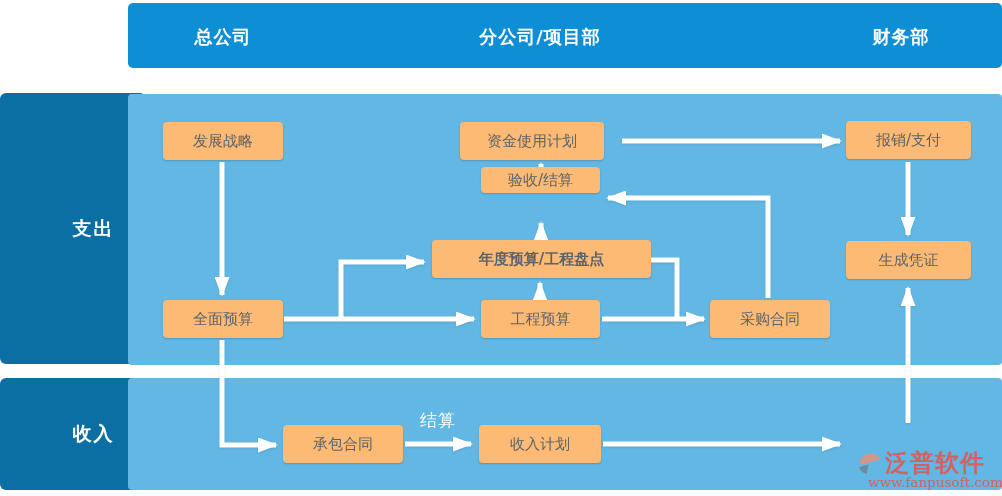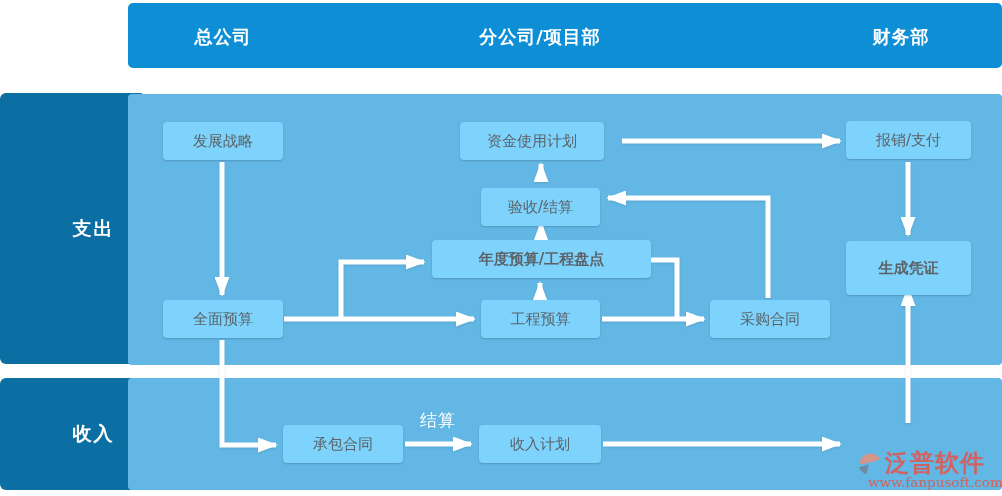--- a/index.html
+++ b/index.html
@@ -31,21 +31,21 @@
 
   
   svg.arrows{
     position:absolute;left:0;top:0;z-index:2;
     filter:drop-shadow(0 1px 1px rgba(0,0,0,0.10));
   }
   svg.arrows polyline{stroke:#ffffff;stroke-width:5;fill:none;}
 
   
   .node{
-    position:absolute;z-index:3;background:#7dd3fc;border-radius:4px;
+    position:absolute;z-index:3;background:#fdba74;border-radius:4px;
     box-shadow:0 1px 2px rgba(0,0,0,0.18);
     display:flex;align-items:center;justify-content:center;
     color:#5b6369;font-size:15px;white-space:nowrap;
   }
 
   
   .edge-label{
     position:absolute;z-index:3;transform:translateX(-50%);
     color:#ffffff;font-size:17px;font-weight:500;letter-spacing:1px;
   }
@@ -102,23 +102,23 @@
     <polyline points="602,319 704,319" marker-end="url(#ah)"></polyline>
     <polyline points="222,340 222,445 276,445" marker-end="url(#ah)"></polyline>
     <polyline points="405,444 471,444" marker-end="url(#ah)"></polyline>
     <polyline points="603,444 840,444" marker-end="url(#ah)"></polyline>
     <polyline points="908,423 908,288" marker-end="url(#ah)"></polyline>
   </svg>
 
   <div class="node" style="left:163px;top:122px;width:120px;height:38px;">发展战略</div>
   <div class="node" style="left:460px;top:122px;width:144px;height:38px;">资金使用计划</div>
   <div class="node" style="left:846px;top:121px;width:125px;height:38px;">报销/支付</div>
-  <div class="node" style="left:481px;top:188px;width:119px;height:38px;">验收/结算</div>
+  <div class="node" style="left:481px;top:167px;width:119px;height:26px;">验收/结算</div>
   <div class="node" style="left:432px;top:240px;width:219px;height:38px;font-weight:bold;">年度预算/工程盘点</div>
-  <div class="node" style="left:846px;top:241px;width:125px;height:54px;font-weight:bold;">生成凭证</div>
+  <div class="node" style="left:846px;top:241px;width:125px;height:38px;">生成凭证</div>
   <div class="node" style="left:163px;top:300px;width:120px;height:38px;">全面预算</div>
   <div class="node" style="left:481px;top:300px;width:119px;height:38px;">工程预算</div>
   <div class="node" style="left:710px;top:300px;width:120px;height:38px;">采购合同</div>
   <div class="node" style="left:479px;top:425px;width:122px;height:38px;">收入计划</div>
   <div class="node" style="left:283px;top:425px;width:120px;height:38px;">承包合同</div>
 
   <span class="edge-label" style="left:438px;top:409px;">结算</span>
 
   <div class="watermark">
     <div class="wm-row">

